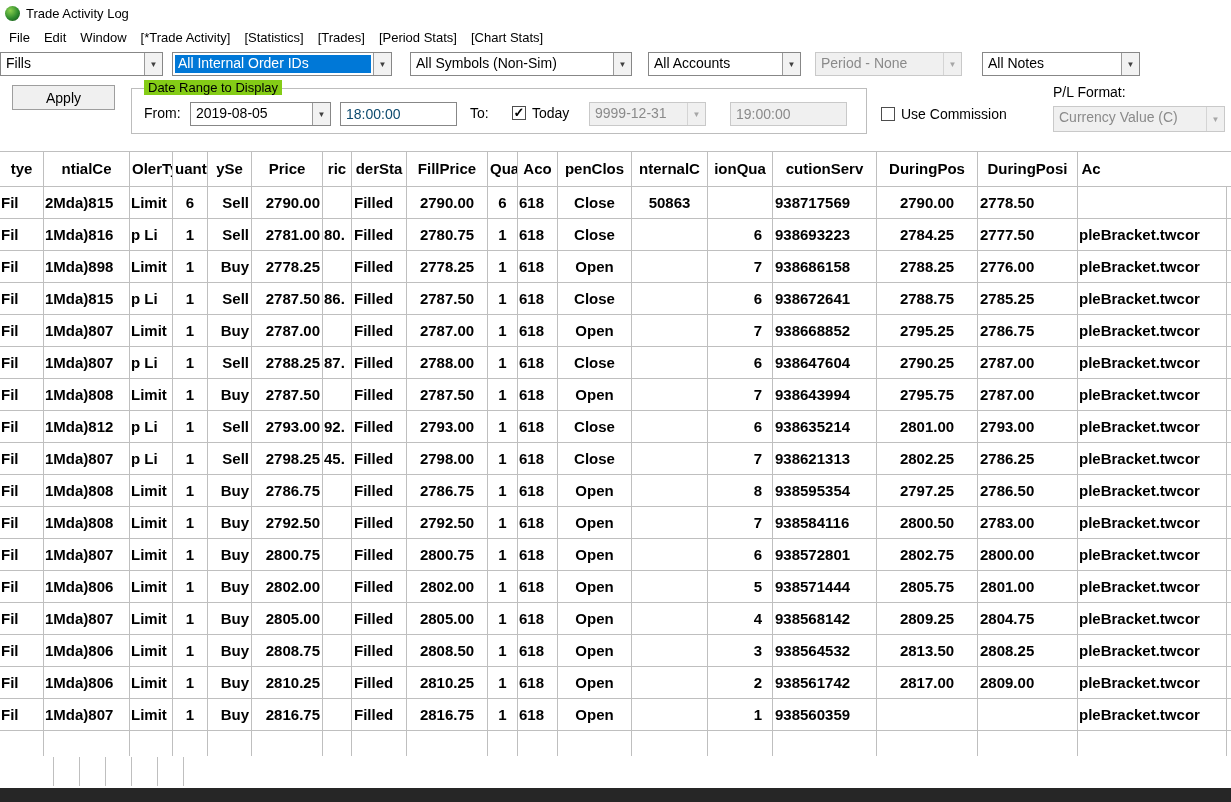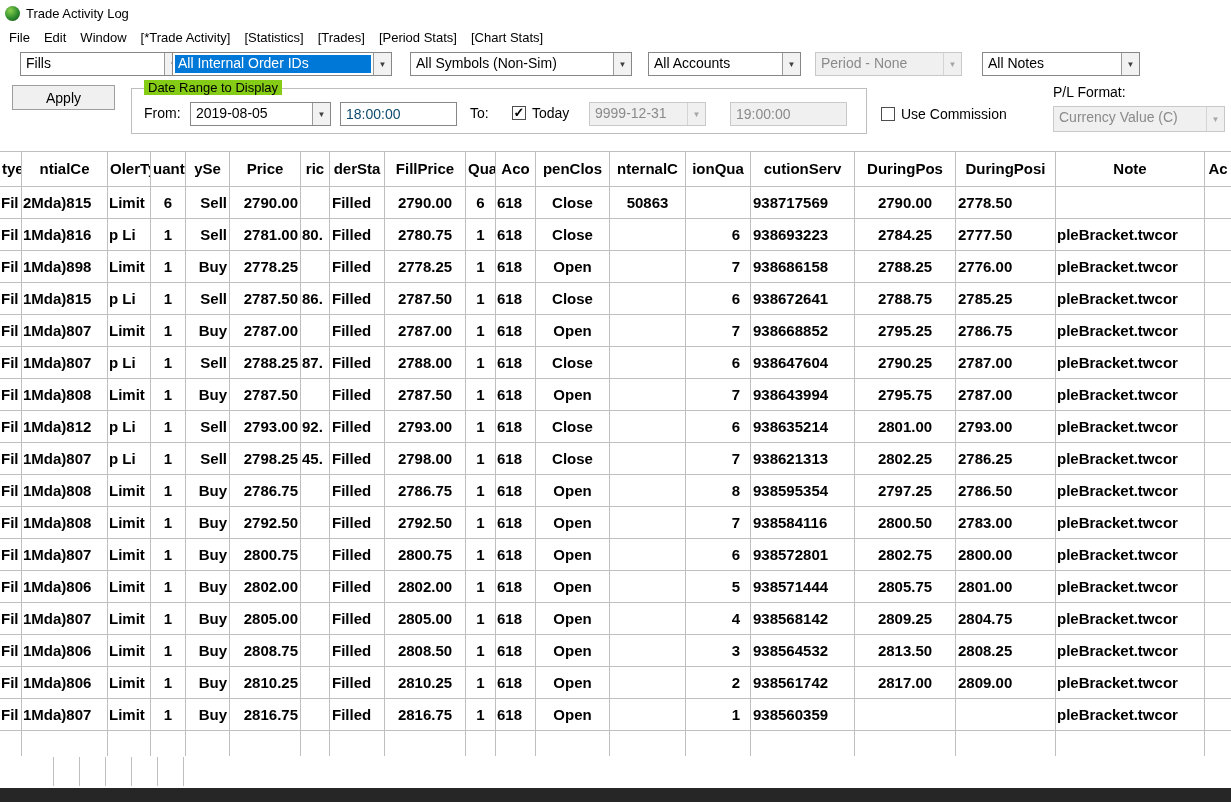--- a/index.html
+++ b/index.html
@@ -30,21 +30,21 @@
   .checkbox{position:absolute;width:14px;height:14px;border:1px solid #4d4d4d;background:#fff;font-size:13px;line-height:12px;text-align:center;font-weight:bold}
 
   
   .table{position:absolute;top:151px;left:0;width:1231px;background:#fff}
   .thead{display:flex;border-top:1px solid #bfbfbf;border-bottom:1px solid #bfbfbf;background:#fff}
   .thead .tcell{height:34px;line-height:34px;font-weight:bold;text-align:center}
   .trow{display:flex;border-bottom:1px solid #bfbfbf}
   .trow-empty{border-bottom:none}
   .trow-empty .tcell{height:25px}
   .tcell{height:31px;line-height:31px;border-right:1px solid #bfbfbf;overflow:hidden;white-space:nowrap;font-size:15px;font-weight:bold;flex:0 0 auto;padding:0 2px}
-  .col0{width:22px}.col1{width:86px}.col2{width:43px}.col3{width:35px}.col4{width:44px}
+  .col0{width:44px}.col1{width:86px}.col2{width:43px}.col3{width:35px}.col4{width:44px}
   .col5{width:71px}.col6{width:29px}.col7{width:55px}.col8{width:81px}.col9{width:30px}
   .col10{width:40px}.col11{width:74px}.col12{width:76px}.col13{width:65px}.col14{width:104px}
   .col15{width:101px}.col16{width:100px}.col17{width:149px}.col18{width:26px;border-right:none}
   .trow .col0{text-align:left;padding:0 1px}
   .trow .col1{text-align:left;padding:0 1px}
   .trow .col2{text-align:left;padding:0 1px}
   .trow .col3{text-align:center}
   .trow .col4{text-align:right}
   .trow .col5{text-align:right}
   .trow .col6{text-align:left;padding:0 1px}
@@ -79,21 +79,21 @@
       <span class="menu-item">File</span>
       <span class="menu-item">Edit</span>
       <span class="menu-item">Window</span>
       <span class="menu-item">[*Trade Activity]</span>
       <span class="menu-item">[Statistics]</span>
       <span class="menu-item">[Trades]</span>
       <span class="menu-item">[Period Stats]</span>
       <span class="menu-item">[Chart Stats]</span>
     </div>
 
-  <div class="combo" style="left:20px;top:52px;width:163px">
+  <div class="combo" style="left:0;top:52px;width:163px">
     <span class="txt">Fills</span>
     <span class="btn">▼</span>
   </div>
   <div class="combo focused" style="left:172px;top:52px;width:220px">
     <span class="txt">All Internal Order IDs</span>
     <span class="btn">▼</span>
   </div>
   <div class="combo" style="left:410px;top:52px;width:222px">
     <span class="txt">All Symbols (Non-Sim)</span>
     <span class="btn">▼</span>
@@ -152,21 +152,20 @@
         <div class="tcell col7 hcell">derSta</div>
         <div class="tcell col8 hcell">FillPrice</div>
         <div class="tcell col9 hcell">Qua</div>
         <div class="tcell col10 hcell">Aco</div>
         <div class="tcell col11 hcell">penClos</div>
         <div class="tcell col12 hcell">nternalC</div>
         <div class="tcell col13 hcell">ionQua</div>
         <div class="tcell col14 hcell">cutionServ</div>
         <div class="tcell col15 hcell">DuringPos</div>
         <div class="tcell col16 hcell">DuringPosi</div>
-        <div class="tcell col17 hcell">Note</div>
         <div class="tcell col18 hcell">Ac</div>
       </div>
     <div>
         <div class="trow">
           <div class="tcell col0">Fil</div>
           <div class="tcell col1">2Mda)815</div>
           <div class="tcell col2">Limit</div>
           <div class="tcell col3">6</div>
           <div class="tcell col4">Sell</div>
           <div class="tcell col5">2790.00</div>

